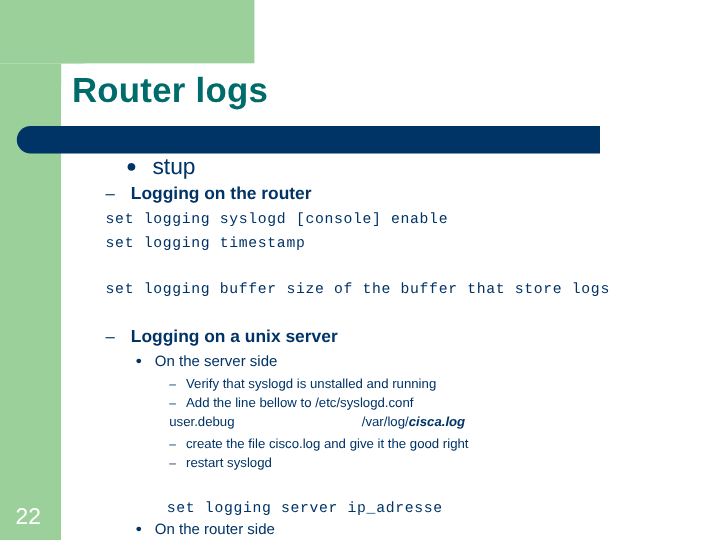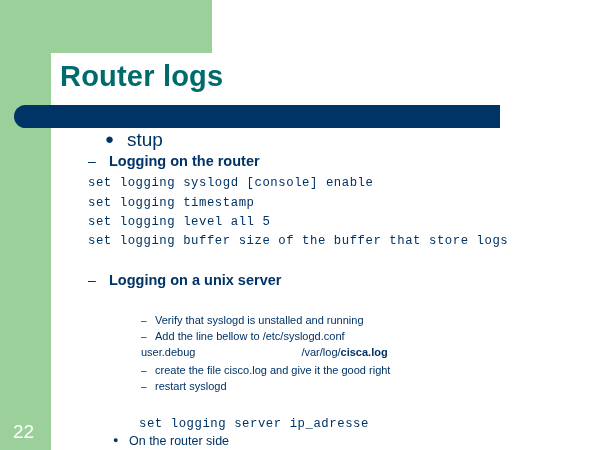--- a/index.html
+++ b/index.html
@@ -170,20 +170,21 @@
   .lvl4-plain {
     left: 141px;
     font-size: 11px;
   }
   .lvl4-plain .gap {
     display: inline-block;
     width: 106px;
   }
   .path-bold {
     font-weight: bold;
+    font-style: italic;
   }
 </style>
 </head>
 <body>
 
 <div id="slide">
 
   <div class="green-top-block"></div>
   <div class="green-left-stripe"></div>
   <div class="white-panel"></div>
@@ -198,27 +199,29 @@
     <div class="line lvl1" style="top:129px;">
       <span class="bullet">●</span><span>stup</span>
     </div>
 
     <div class="line lvl2" style="top:153px;">
       <span class="bullet">–</span><span>Logging on the router</span>
     </div>
 
     <div class="line code" style="top:176px;">set logging syslogd [console] enable</div>
     <div class="line code" style="top:196px;">set logging timestamp</div>
-    <div class="line code" style="top:215px;">set logging level all 5</div>
     <div class="line code" style="top:234px;">set logging buffer size of the buffer that store logs</div>
 
     <div class="line lvl2" style="top:272px;">
       <span class="bullet">–</span><span>Logging on a unix server</span>
     </div>
 
+    <div class="line lvl3" style="top:294px;">
+      <span class="bullet">●</span><span>On the server side</span>
+    </div>
 
     <div class="line lvl4" style="top:314px;">
       <span class="bullet">–</span><span>Verify that syslogd is unstalled and running</span>
     </div>
     <div class="line lvl4" style="top:330px;">
       <span class="bullet">–</span><span>Add the line bellow to  /etc/syslogd.conf</span>
     </div>
 
     <div class="line lvl4-plain" style="top:346px;">
       <span>user.debug</span><span class="gap"></span><span>/var/log/</span><span class="path-bold">cisca.log</span>

